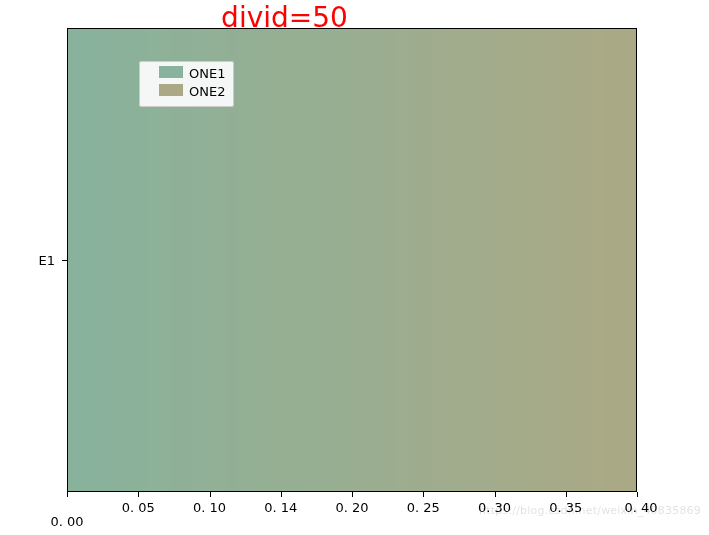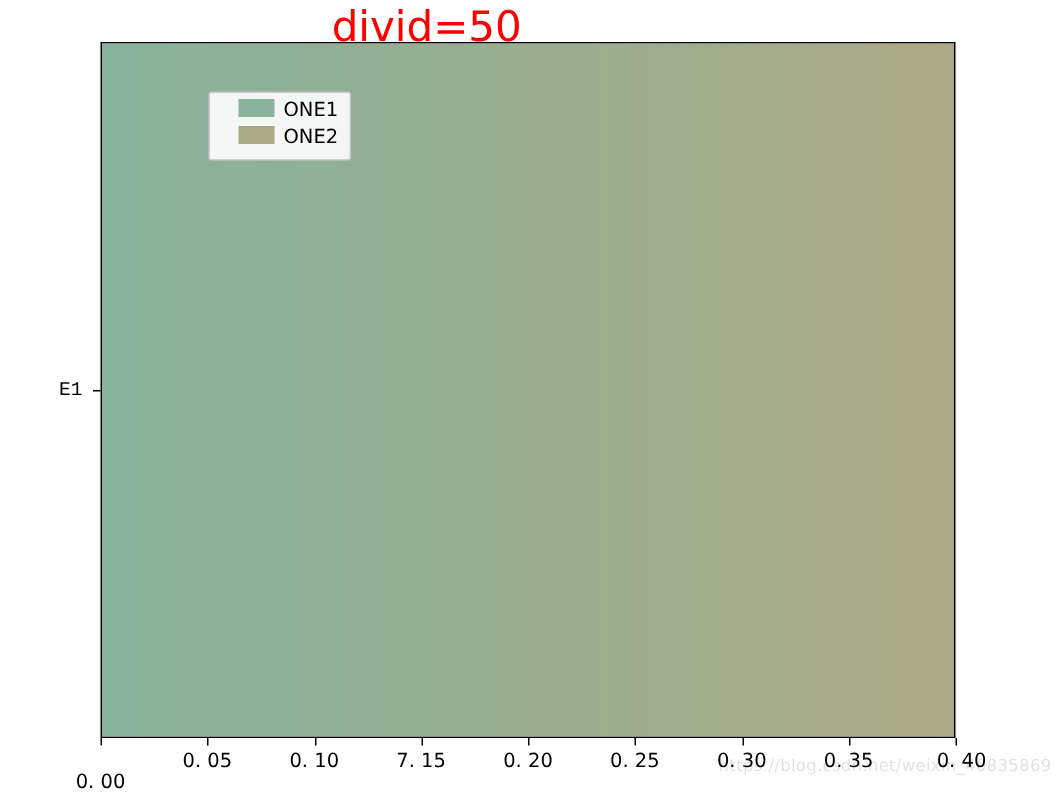--- a/index.html
+++ b/index.html
@@ -82,21 +82,20 @@
     top: 28px;
     width: 67px;
     height: 464px;
   }
   .ytick-label {
     position: absolute;
     right: 12px;
     transform: translateY(-50%);
     font-size: 13px;
     color: #000;
-    font-family: Liberation Mono, monospace;
   }
   .ytick-mark {
     position: absolute;
     right: 0;
     width: 5px;
     height: 1px;
     background: #000;
   }
 
   
@@ -212,21 +211,21 @@
   </div>
 
 <div id="xtick-container">
     <div class="xtick-mark" style="left: 0px;"></div>
     <div class="xtick-label" style="left: 0px; margin-top: 14px;">0. 00</div>
     <div class="xtick-mark" style="left: 71.25px;"></div>
     <div class="xtick-label" style="left: 71.25px;">0. 05</div>
     <div class="xtick-mark" style="left: 142.5px;"></div>
     <div class="xtick-label" style="left: 142.5px;">0. 10</div>
     <div class="xtick-mark" style="left: 213.75px;"></div>
-    <div class="xtick-label" style="left: 213.75px;">7. 15</div>
+    <div class="xtick-label" style="left: 213.75px;">0. 14</div>
     <div class="xtick-mark" style="left: 285px;"></div>
     <div class="xtick-label" style="left: 285px; text-align: center;">0. 20</div>
     <div class="xtick-mark" style="left: 356.25px;"></div>
     <div class="xtick-label" style="left: 356.25px;">0. 25</div>
     <div class="xtick-mark" style="left: 427.5px;"></div>
     <div class="xtick-label" style="left: 427.5px;">0. 30</div>
     <div class="xtick-mark" style="left: 498.75px;"></div>
     <div class="xtick-label" style="left: 498.75px;">0. 35</div>
     <div class="xtick-mark" style="left: 570px;"></div>
     <div class="xtick-label" style="left: 574px;">0. 40</div>

